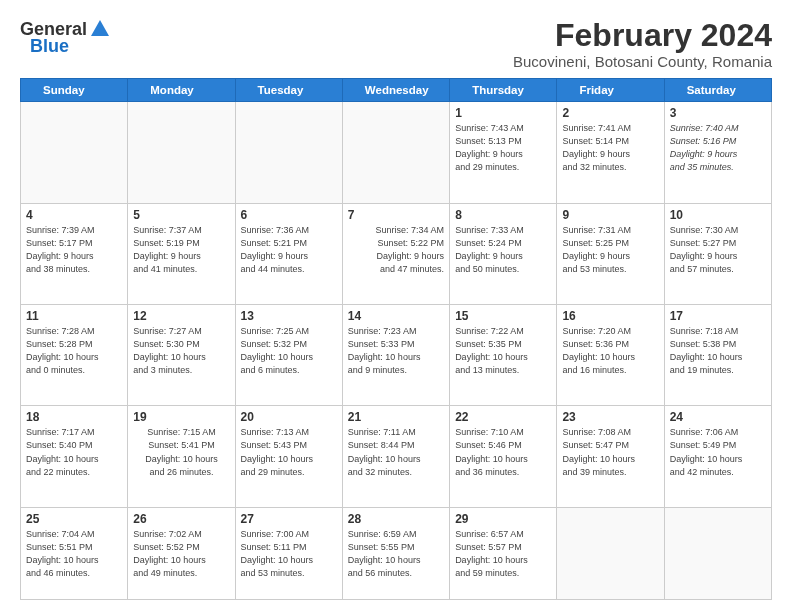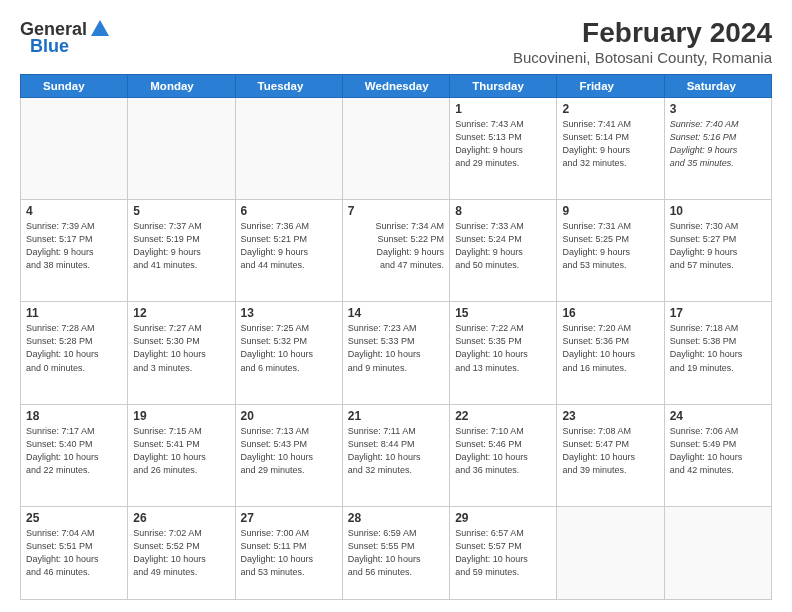--- a/index.html
+++ b/index.html
@@ -40,21 +40,21 @@
     }
     .logo-blue {
       font-size: 18px;
       font-weight: bold;
       color: #1a6fc4;
     }
     .title-section {
       text-align: right;
     }
     .month-title {
-      font-size: 28px;
+      font-size: 32px;
       font-weight: bold;
       color: #333;
       line-height: 1.1;
     }
     .location-title {
       font-size: 15px;
       color: #555;
     }
     .calendar {
       flex: 1;
@@ -265,21 +265,21 @@
         <tr>
           <td>
             <span class="day-number">18</span>
             <div class="day-info" style="white-space: pre-line;">Sunrise: 7:17 AM
 Sunset: 5:40 PM
 Daylight: 10 hours
 and 22 minutes.</div>
           </td>
           <td>
             <span class="day-number">19</span>
-            <div class="day-info" style="white-space: pre-line;">Sunrise: 7:15 AM
+            <div class="day-info" style="white-space: pre-line; text-align: center;">Sunrise: 7:15 AM
 Sunset: 5:41 PM
 Daylight: 10 hours
 and 26 minutes.</div>
           </td>
           <td>
             <span class="day-number">20</span>
             <div class="day-info" style="white-space: pre-line;">Sunrise: 7:13 AM
 Sunset: 5:43 PM
 Daylight: 10 hours
 and 29 minutes.</div>

